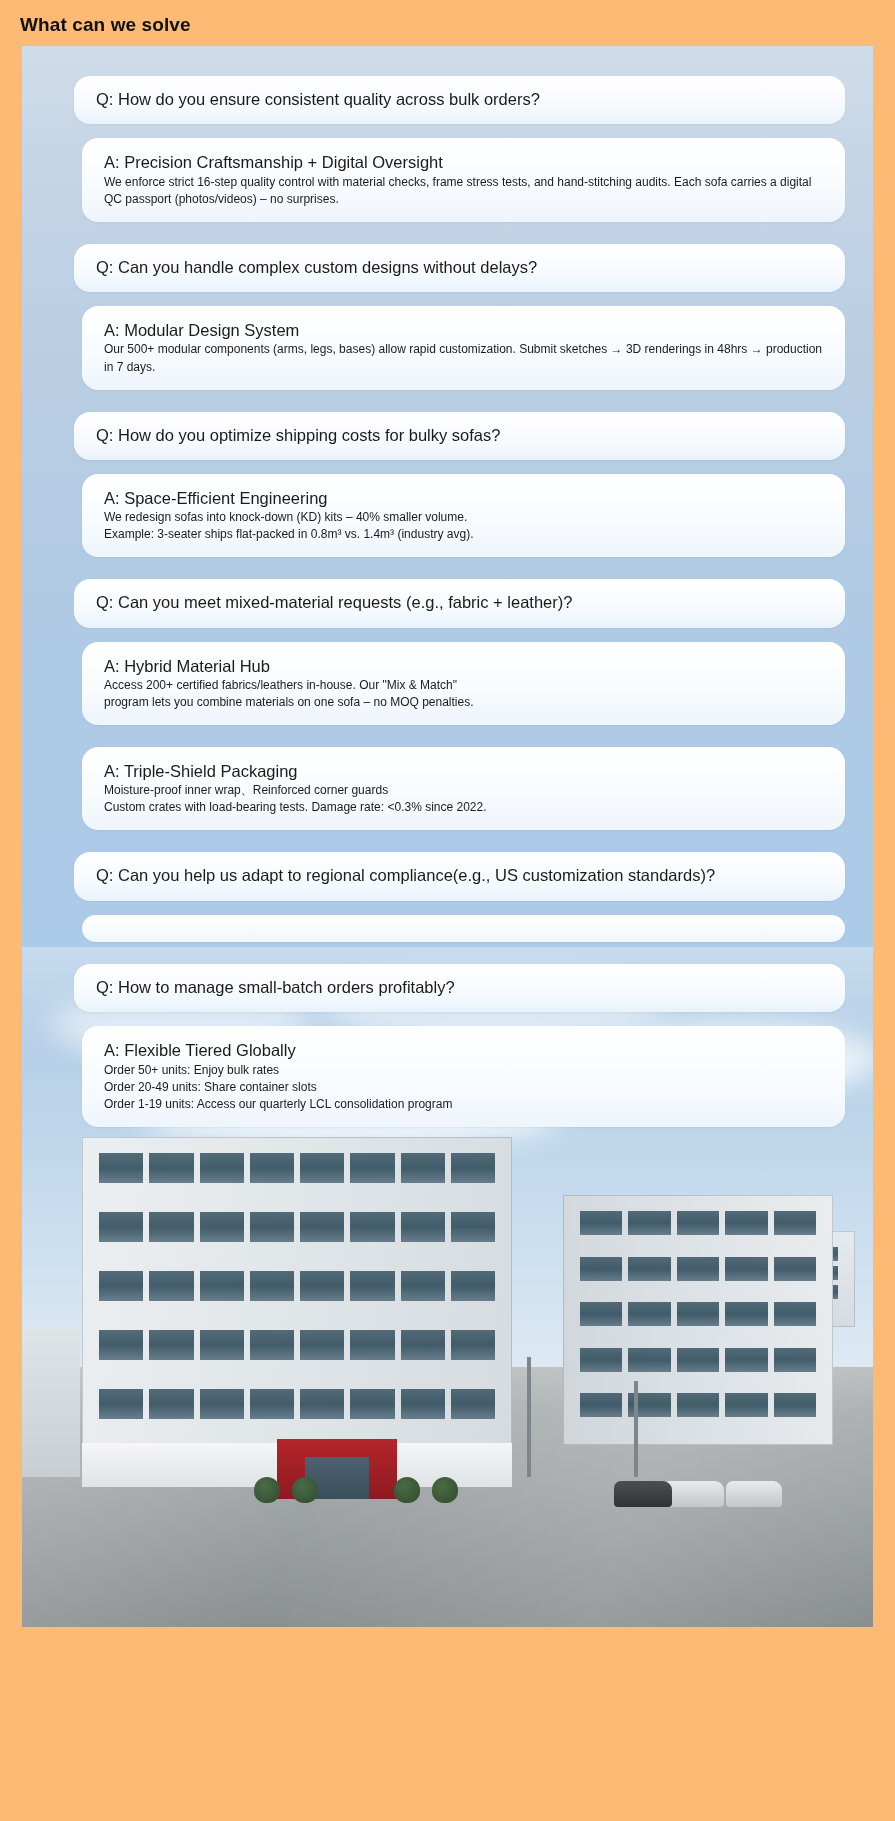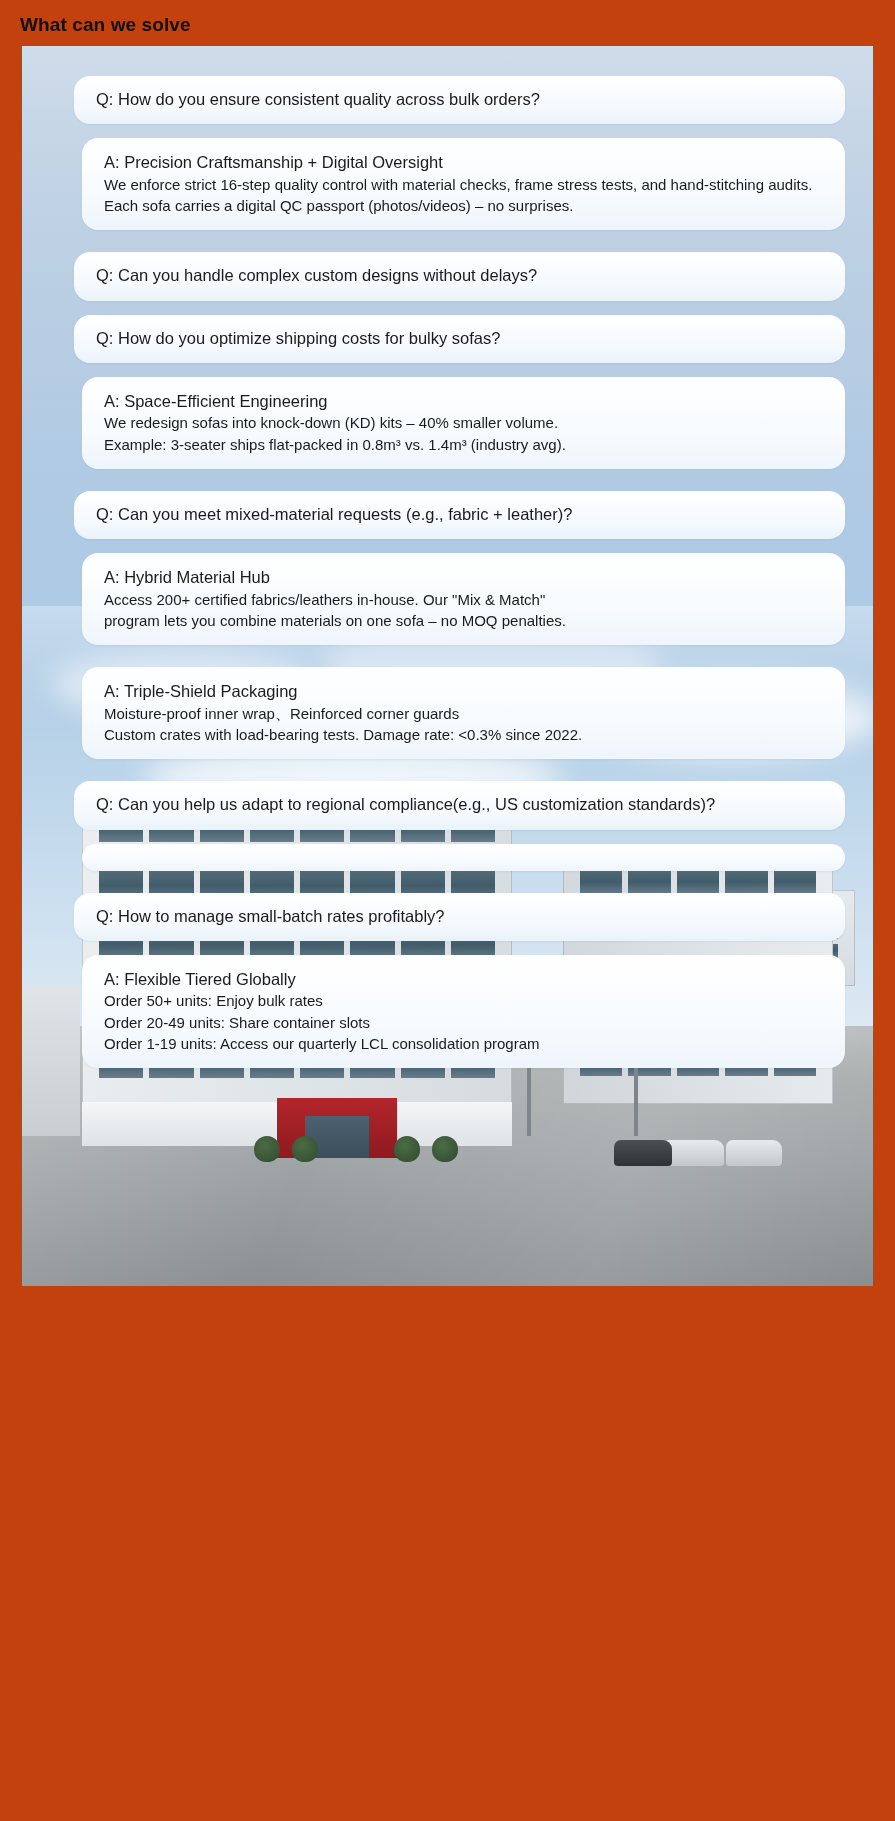--- a/index.html
+++ b/index.html
@@ -11,35 +11,35 @@
     width: 895px;
     height: 1821px;
     font-family: "Liberation Sans", sans-serif;
     color: #1a1a1a;
     overflow: hidden;
   }
   .page {
     position: relative;
     width: 895px;
     height: 1821px;
-    background: #c2410c;
+    background: #fdba74;
     box-sizing: border-box;
   }
   .section-title {
     font-size: 19px;
     font-weight: bold;
     color: #111111;
     padding: 14px 0 10px 20px;
     letter-spacing: 0.1px;
   }
   .panel {
     position: relative;
     margin: 0 22px 0 22px;
     width: 851px;
-    height: 1240px;
+    height: 1581px;
     box-sizing: border-box;
     background: linear-gradient(180deg,
         #cfdcea 0%,
         #c5d5e6 8%,
         #bdd0e4 16%,
         #b7cde3 24%,
         #b2cbe4 32%,
         #afcae5 40%,
         #adcae7 48%,
         #accbe9 56%,
@@ -227,21 +227,21 @@
     color: #1b1b1b;
     white-space: pre-wrap;
   }
   .a-head {
     font-size: 16.5px;
     line-height: 1.35;
     color: #1b1b1b;
     white-space: pre-wrap;
   }
   .a-body {
-    font-size: 15px;
+    font-size: 12px;
     line-height: 1.42;
     color: #1b1b1b;
     white-space: pre-wrap;
   }
 </style>
 </head>
 <body>
 
 <div class="page">
 
@@ -402,20 +402,24 @@
         <div class="q-text">Q: How do you ensure consistent quality across bulk orders?</div>
       </div>
       <div class="bubble a">
         <div class="a-head">A: Precision Craftsmanship + Digital Oversight</div>
         <div class="a-body">We enforce strict 16-step quality control with material checks, frame stress tests, and hand-stitching audits. Each sofa carries a digital QC passport (photos/videos) – no surprises.</div>
       </div>
 
       <div class="bubble q">
         <div class="q-text">Q: Can you handle complex custom designs without delays?</div>
       </div>
+      <div class="bubble a">
+        <div class="a-head">A: Modular Design System</div>
+        <div class="a-body">Our 500+ modular components (arms, legs, bases) allow rapid customization. Submit sketches → 3D renderings in 48hrs → production in 7 days.</div>
+      </div>
 
       <div class="bubble q">
         <div class="q-text">Q: How do you optimize shipping costs for bulky sofas?</div>
       </div>
       <div class="bubble a">
         <div class="a-head">A: Space-Efficient Engineering</div>
         <div class="a-body">We redesign sofas into knock-down (KD) kits – 40% smaller volume.
 Example: 3-seater ships flat-packed in 0.8m³ vs. 1.4m³ (industry avg).</div>
       </div>
 
@@ -434,21 +438,21 @@
 Custom crates with load-bearing tests. Damage rate: &lt;0.3% since 2022.</div>
       </div>
 
       <div class="bubble q">
         <div class="q-text">Q: Can you help us adapt to regional compliance(e.g., US customization standards)?</div>
       </div>
       <div class="bubble a">
       </div>
 
       <div class="bubble q">
-        <div class="q-text">Q: How to manage small-batch rates profitably?</div>
+        <div class="q-text">Q: How to manage small-batch orders profitably?</div>
       </div>
       <div class="bubble a">
         <div class="a-head">A: Flexible Tiered Globally</div>
         <div class="a-body">Order 50+ units: Enjoy bulk rates
 Order 20-49 units: Share container slots
 Order 1-19 units: Access our quarterly LCL consolidation program</div>
       </div>
 
     </div>
   </div>

